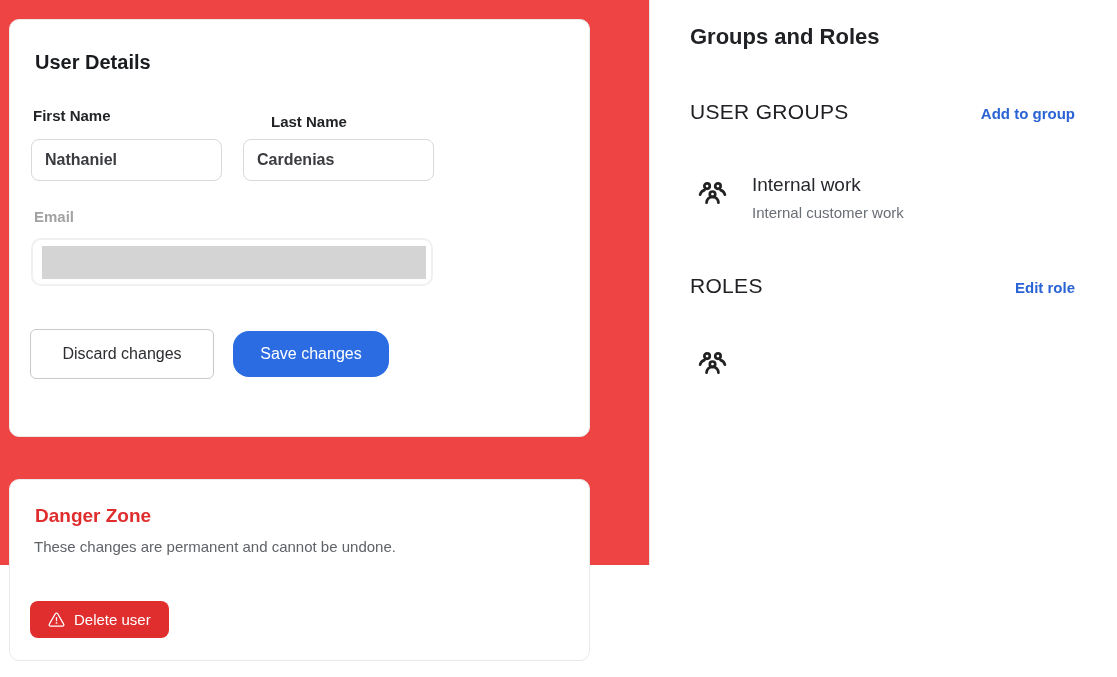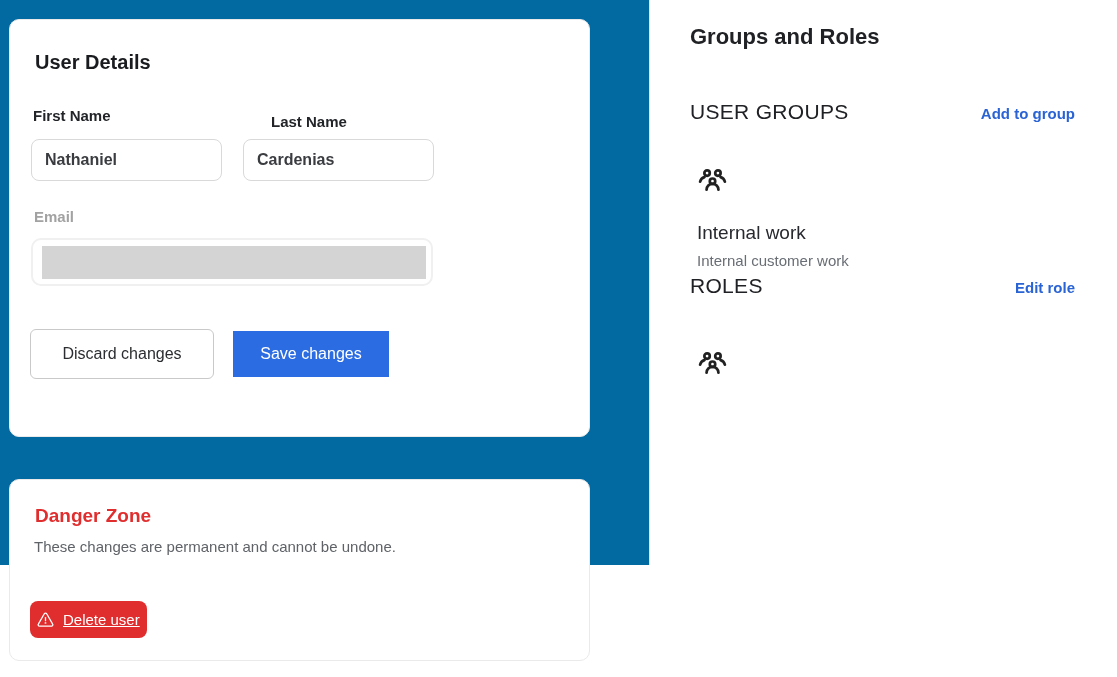--- a/index.html
+++ b/index.html
@@ -9,21 +9,21 @@
     background: #ffffff;
     position: relative;
     overflow: hidden;
     color: #1f1f1f;
   }
 
   
   .left-panel {
     position: absolute; left: 0; top: 0;
     width: 650px; height: 565px;
-    background: #0369a1;
+    background: #ef4444;
     border-right: 1px solid #e4e4e4;
   }
   .card {
     position: absolute;
     left: 9px;
     width: 581px;
     background: #ffffff;
     border: 1px solid #eaeaea;
     border-radius: 10px;
   }
@@ -77,40 +77,39 @@
     left: 20px; top: 309px;
     width: 184px; height: 50px;
     background: #ffffff;
     border: 1px solid #c9c9c9; border-radius: 6px;
     font-size: 16px; color: #2b2d30;
   }
   .btn-save {
     left: 223px; top: 311px;
     width: 156px; height: 46px;
     background: var(--accent-blue, #2b6ce2);
-    border: none; border-radius: 0;
+    border: none; border-radius: 16px;
     font-size: 16px; color: #ffffff;
   }
 
   .danger-title {
     position: absolute; left: 25px; top: 25px;
     font-size: 19px; font-weight: bold; color: #e02d2d;
   }
   .danger-desc {
     position: absolute; left: 24px; top: 58px;
     font-size: 15px; color: #5f6368;
   }
   .btn-delete {
     left: 20px; top: 121px;
-    height: 37px; padding: 0 7px;
+    height: 37px; padding: 0 18px;
     background: #e02d2d;
     border: none; border-radius: 8px;
     font-size: 15px; color: #ffffff;
     gap: 9px;
-    text-decoration: underline;
   }
   .btn-delete svg { width: 17px; height: 17px; }
 
   
   .right-panel {
     position: absolute; left: 651px; top: 0;
     width: 466px; height: 677px;
     background: #ffffff;
     border-radius: 11px;
   }
@@ -132,21 +131,21 @@
     font-size: 15px; font-weight: bold;
     color: var(--link-blue, #2a63d4);
     text-decoration: none; cursor: pointer;
     padding-bottom: 2px;
   }
 
   .entity-item {
     position: absolute; left: 46px;
     display: flex; align-items: flex-start; gap: 24px;
   }
-  .item-group { top: 161px; flex-direction: column; }
+  .item-group { top: 174px; }
   .item-role  { top: 344px; }
   .entity-icon { width: 31px; height: 31px; margin-top: 6px; flex: none; }
   .entity-name { font-size: 19px; color: #27292e; }
   .entity-desc { font-size: 15px; color: #696e75; margin-top: 8px; }
 </style>
 </head>
 <body>
 
 <svg width="0" height="0" style="position:absolute">
   <defs>

